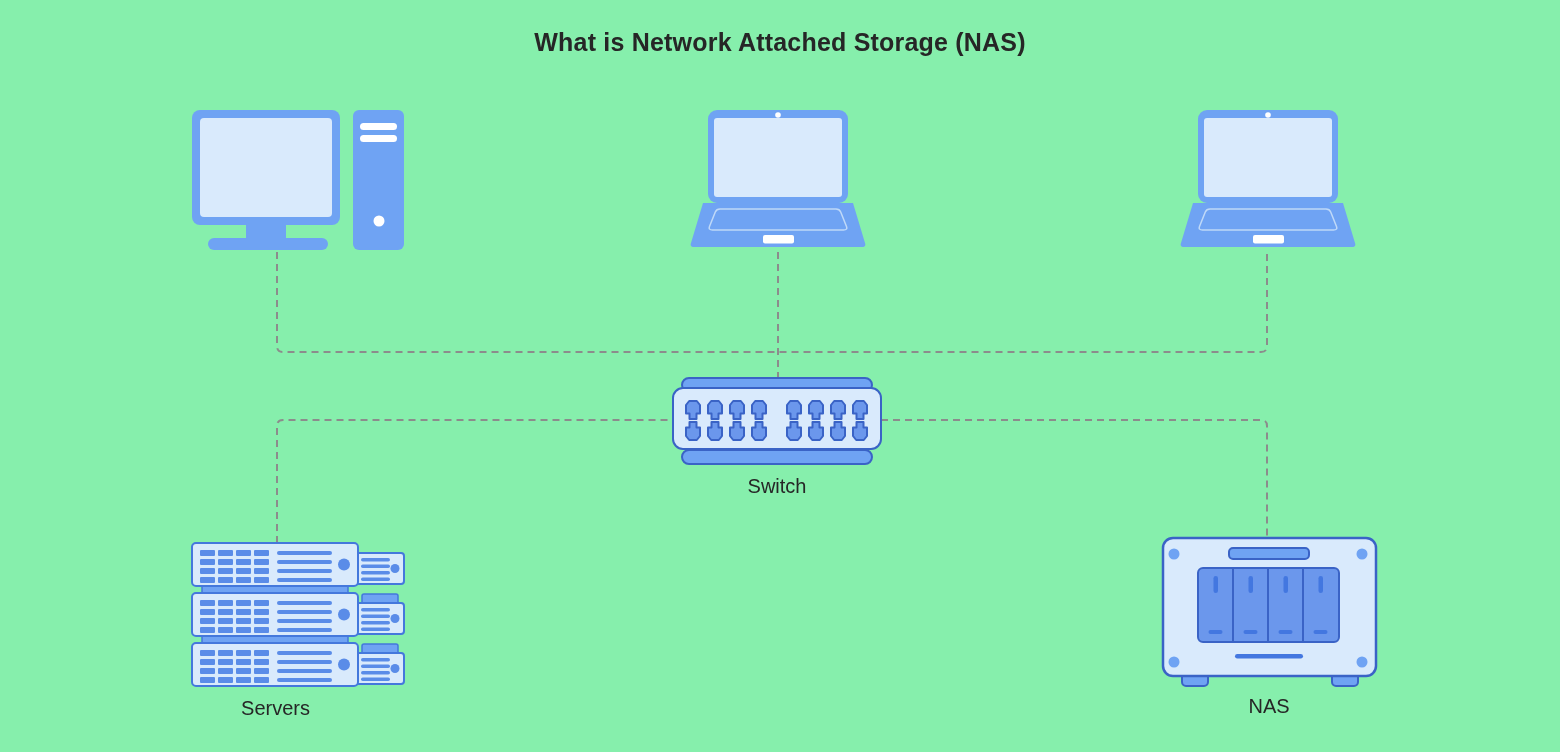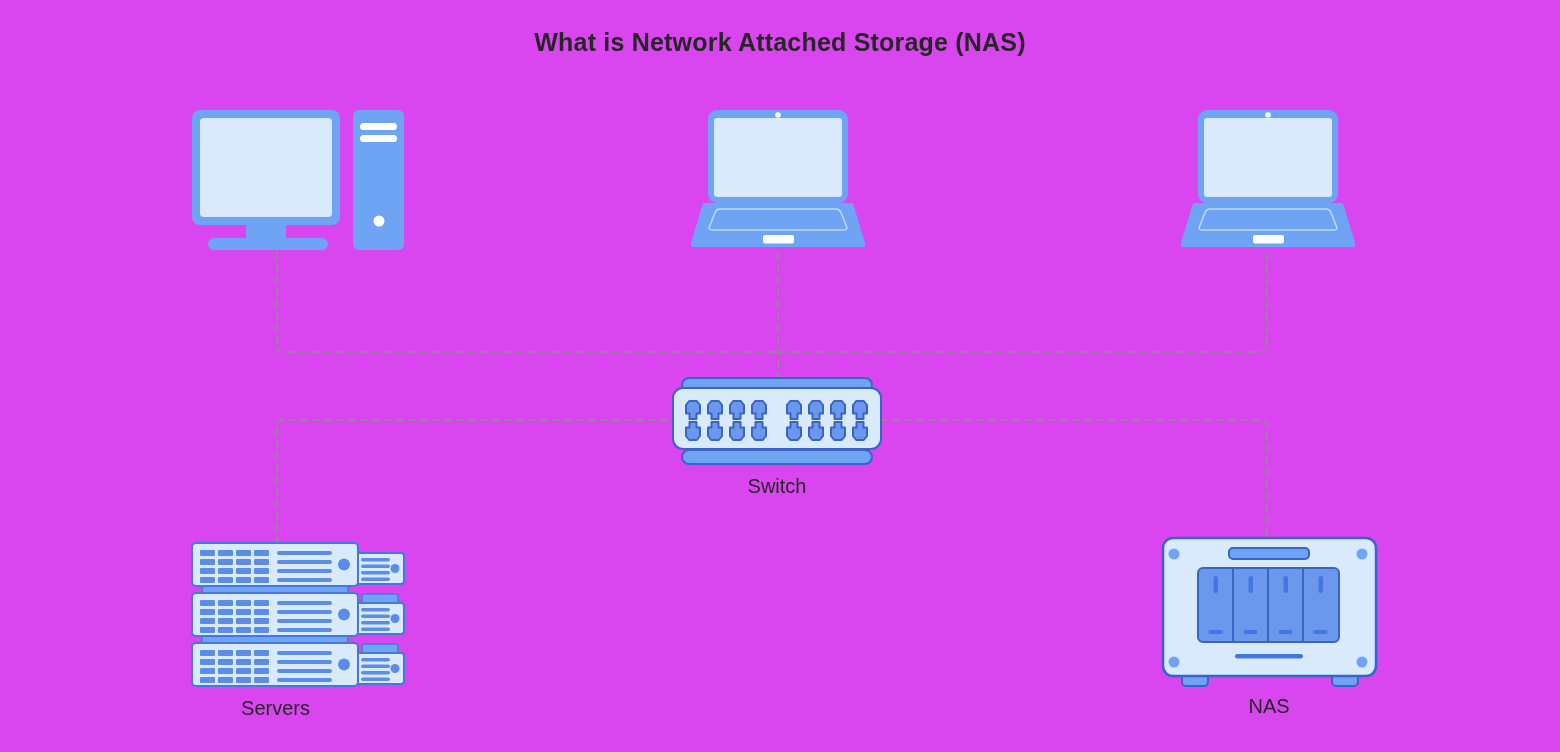--- a/index.html
+++ b/index.html
@@ -1,17 +1,17 @@
 <!DOCTYPE html>
 <html style="--blue-medium: #6FA3F3; --blue-fill-light: #D9EAFC; --blue-port: #6B97EC; --blue-accent: #4377E0; --blue-server-detail: #5A8CE8; --blue-server-border: #4478DC; --blue-dark: #3A63C6; --blue-keyboard: #BFD9F8; --line-gray: #8C8C8C; --text-dark: #262626;"><head>
 <meta charset="utf-8">
 <style>
   html,body{margin:0;padding:0;background:#fff;}
   .canvas{
-    position:relative;width:1560px;height:752px;background:#d946ef;
+    position:relative;width:1560px;height:752px;background:#86efac;
     font-family:"Liberation Sans", sans-serif;overflow:hidden;
   }
   .title{
     position:absolute;left:0;top:28px;width:1560px;text-align:center;
     font-size:25px;font-weight:bold;color:var(--text-dark,#222222);
     letter-spacing:.2px;
   }
   .node-label{
     position:absolute;text-align:center;font-size:20px;font-weight:400;
     color:var(--text-dark,#2b2b2b);

